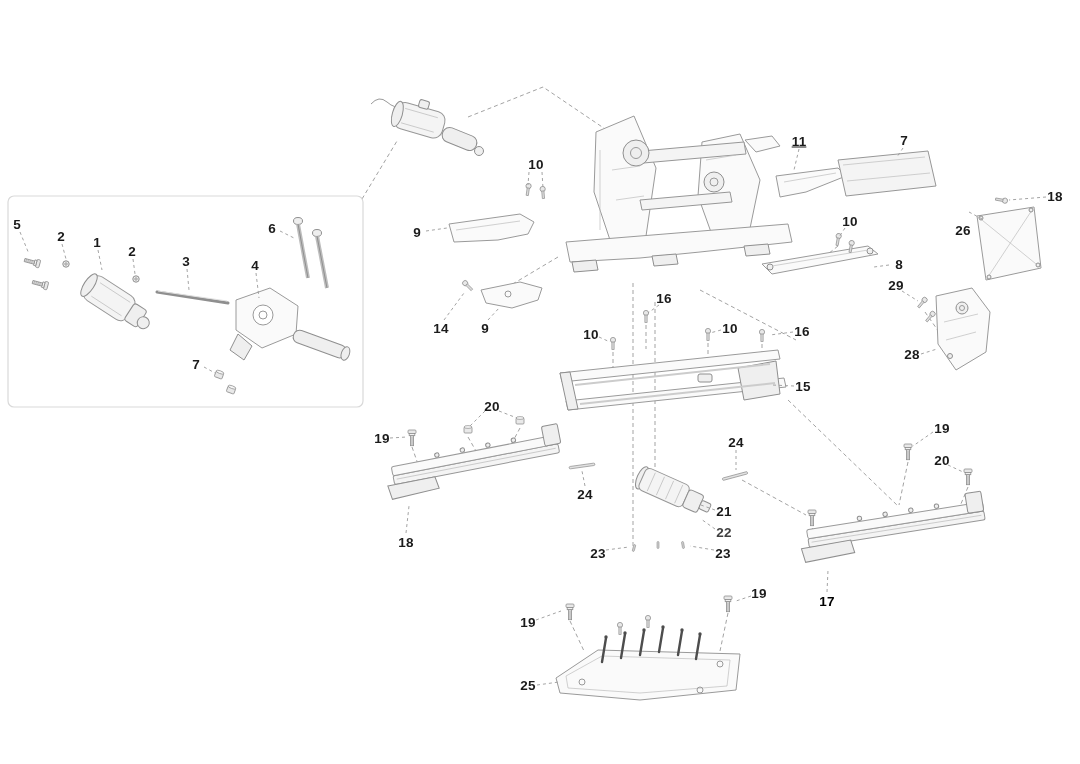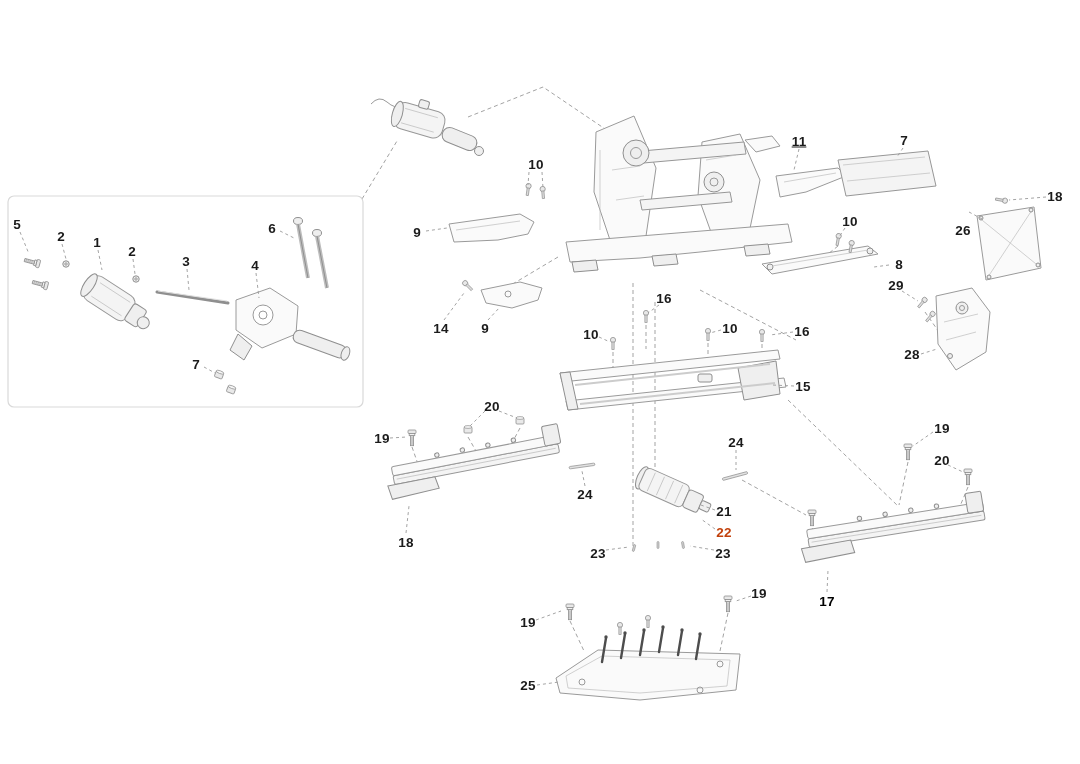--- a/index.html
+++ b/index.html
@@ -332,21 +332,21 @@
       <div class="callout" style="left: 664px; top: 298px; color: rgb(27, 27, 27);">16</div>
       <div class="callout" style="left: 591px; top: 334px; color: rgb(27, 27, 27);">10</div>
       <div class="callout" style="left: 730px; top: 328px; color: rgb(27, 27, 27);">10</div>
       <div class="callout" style="left: 802px; top: 331px; color: rgb(27, 27, 27);">16</div>
       <div class="callout" style="left: 803px; top: 386px; color: rgb(27, 27, 27);">15</div>
       <div class="callout" style="left: 492px; top: 406px; color: rgb(27, 27, 27);">20</div>
       <div class="callout" style="left: 382px; top: 438px; color: rgb(27, 27, 27);">19</div>
       <div class="callout" style="left: 736px; top: 442px; color: rgb(27, 27, 27);">24</div>
       <div class="callout" style="left: 585px; top: 494px; color: rgb(27, 27, 27);">24</div>
       <div class="callout" style="left: 724px; top: 511px; color: rgb(27, 27, 27); text-align: center;">21</div>
-      <div class="callout" style="left: 724px; top: 532px; color: #c2410c;">22</div>
+      <div class="callout" style="left: 724px; top: 532px; color: #404040;">22</div>
       <div class="callout" style="left: 598px; top: 553px; color: rgb(27, 27, 27);">23</div>
       <div class="callout" style="left: 723px; top: 553px; color: rgb(27, 27, 27);">23</div>
       <div class="callout" style="left: 406px; top: 542px; color: rgb(27, 27, 27);">18</div>
       <div class="callout" style="left: 827px; top: 601px; color: #000000;">17</div>
       <div class="callout" style="left: 942px; top: 428px; color: rgb(27, 27, 27);">19</div>
       <div class="callout" style="left: 942px; top: 460px; color: rgb(27, 27, 27);">20</div>
       <div class="callout" style="left: 759px; top: 593px; color: rgb(27, 27, 27);">19</div>
       <div class="callout" style="left: 528px; top: 622px; color: rgb(27, 27, 27);">19</div>
       <div class="callout" style="left: 528px; top: 685px; color: rgb(27, 27, 27); text-align: center;">25</div>
     </div>

